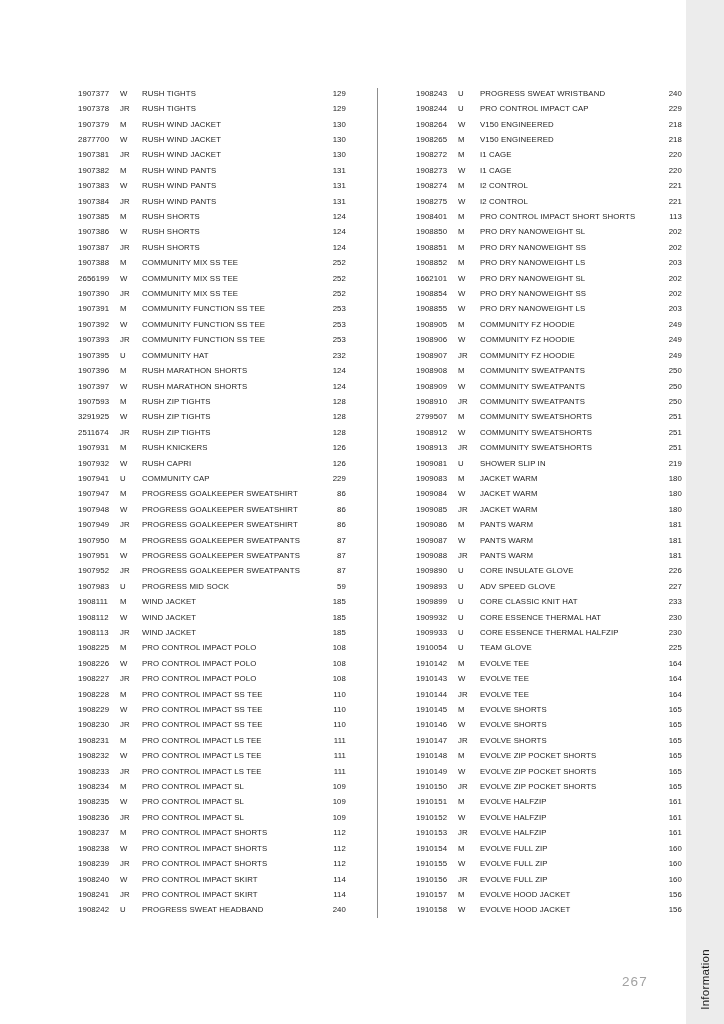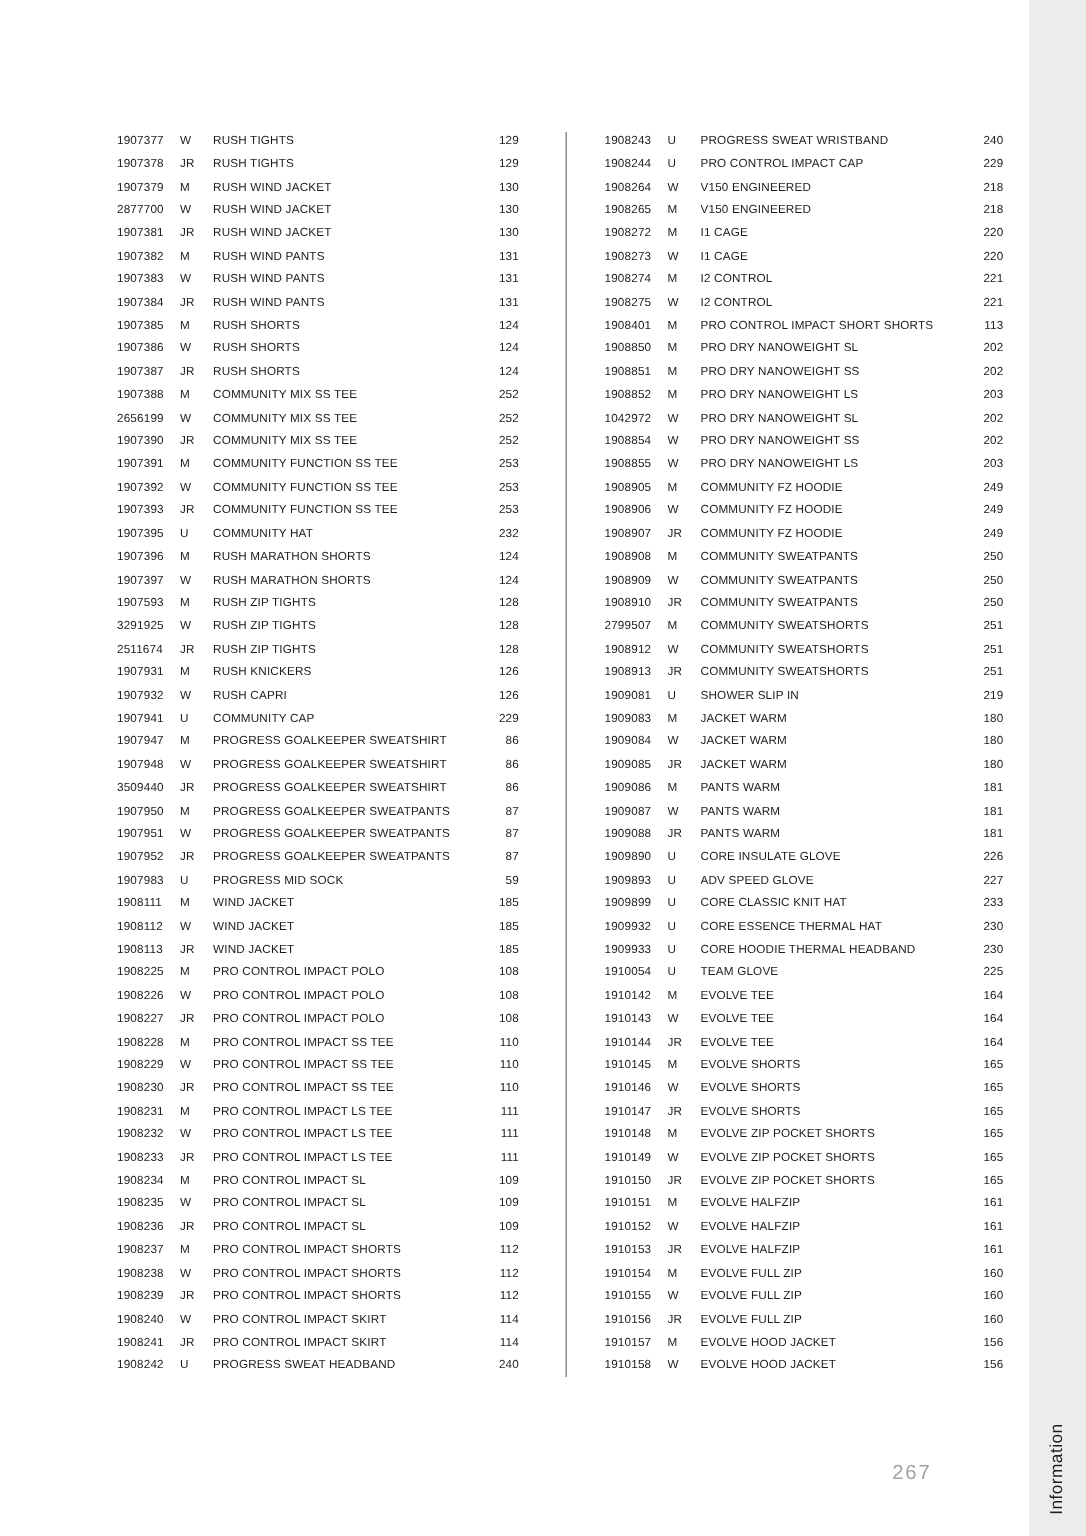--- a/index.html
+++ b/index.html
@@ -12,32 +12,32 @@
   }
   .side-tab-label{
     position:absolute;bottom:14px;left:0;width:38px;display:flex;justify-content:center;
   }
   .side-tab-label span{
     writing-mode:vertical-rl;transform:rotate(180deg);
     font-size:11.5px;color:#1d1d1d;letter-spacing:.3px;white-space:nowrap;
   }
   .col{position:absolute;top:86px;}
   .col-left{left:78px;width:268px;}
-  .col-right{left:403px;width:266px;}
+  .col-right{left:416px;width:266px;}
   .divider{position:absolute;left:377px;top:88px;width:1px;height:830px;background:#8d8d8d;}
   .row{
     display:grid;grid-template-columns:42px 22px 1fr 34px;
     height:15.41px;align-items:center;
     font-size:7.8px;line-height:1;color:#1c1c1c;letter-spacing:.12px;
     white-space:nowrap;
   }
   .cell{overflow:hidden;}
   .cell.page{text-align:right;}
   .page-number{
-    position:absolute;left:562px;top:974px;width:59px;text-align:right;
+    position:absolute;left:589px;top:974px;width:59px;text-align:right;
     font-size:13.5px;color:#a2a2a2;letter-spacing:1.2px;
   }
 </style>
 </head>
 <body>
 
 <div class="sheet">
 
   <div class="col col-left">
       <div class="row">
@@ -202,21 +202,21 @@
         <span class="cell name">PROGRESS GOALKEEPER SWEATSHIRT</span>
         <span class="cell page">86</span>
       </div>
       <div class="row">
         <span class="cell article">1907948</span>
         <span class="cell size">W</span>
         <span class="cell name">PROGRESS GOALKEEPER SWEATSHIRT</span>
         <span class="cell page">86</span>
       </div>
       <div class="row">
-        <span class="cell article">3509440</span>
+        <span class="cell article">1907949</span>
         <span class="cell size">JR</span>
         <span class="cell name">PROGRESS GOALKEEPER SWEATSHIRT</span>
         <span class="cell page">86</span>
       </div>
       <div class="row">
         <span class="cell article">1907950</span>
         <span class="cell size">M</span>
         <span class="cell name">PROGRESS GOALKEEPER SWEATPANTS</span>
         <span class="cell page">87</span>
       </div>
@@ -435,21 +435,21 @@
         <span class="cell name">PRO DRY NANOWEIGHT SS</span>
         <span class="cell page">202</span>
       </div>
       <div class="row">
         <span class="cell article">1908852</span>
         <span class="cell size">M</span>
         <span class="cell name">PRO DRY NANOWEIGHT LS</span>
         <span class="cell page">203</span>
       </div>
       <div class="row">
-        <span class="cell article">1042972</span>
+        <span class="cell article">1662101</span>
         <span class="cell size">W</span>
         <span class="cell name">PRO DRY NANOWEIGHT SL</span>
         <span class="cell page">202</span>
       </div>
       <div class="row">
         <span class="cell article">1908854</span>
         <span class="cell size">W</span>
         <span class="cell name">PRO DRY NANOWEIGHT SS</span>
         <span class="cell page">202</span>
       </div>
@@ -575,21 +575,21 @@
       </div>
       <div class="row">
         <span class="cell article">1909932</span>
         <span class="cell size">U</span>
         <span class="cell name">CORE ESSENCE THERMAL HAT</span>
         <span class="cell page">230</span>
       </div>
       <div class="row">
         <span class="cell article">1909933</span>
         <span class="cell size">U</span>
-        <span class="cell name">CORE HOODIE THERMAL HEADBAND</span>
+        <span class="cell name">CORE ESSENCE THERMAL HALFZIP</span>
         <span class="cell page">230</span>
       </div>
       <div class="row">
         <span class="cell article">1910054</span>
         <span class="cell size">U</span>
         <span class="cell name">TEAM GLOVE</span>
         <span class="cell page">225</span>
       </div>
       <div class="row">
         <span class="cell article">1910142</span>

